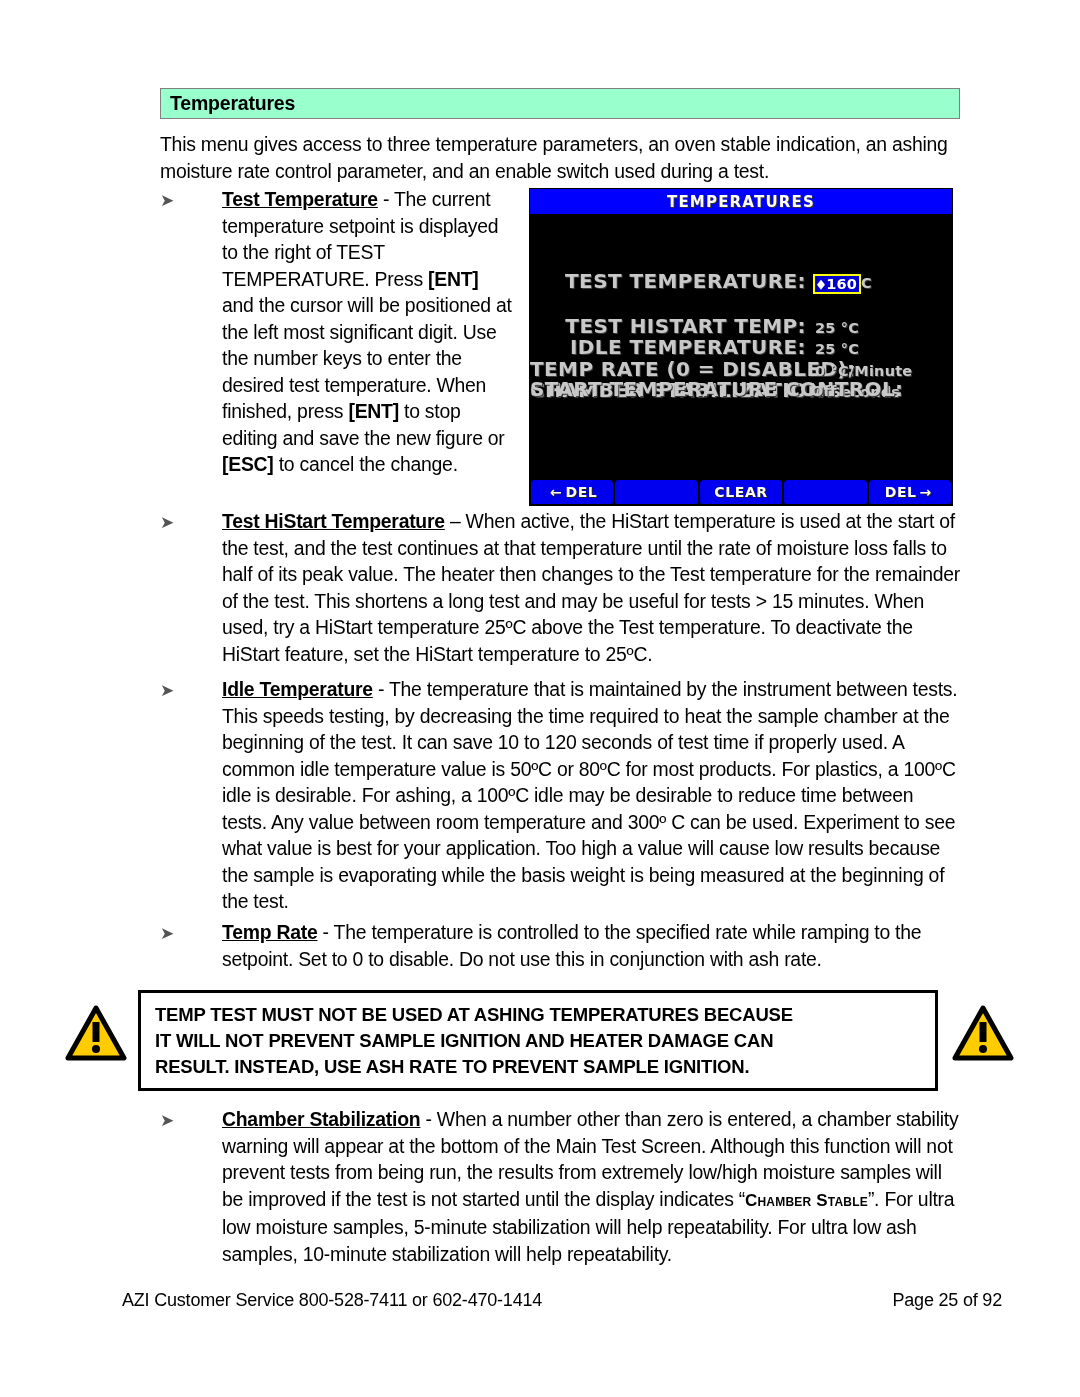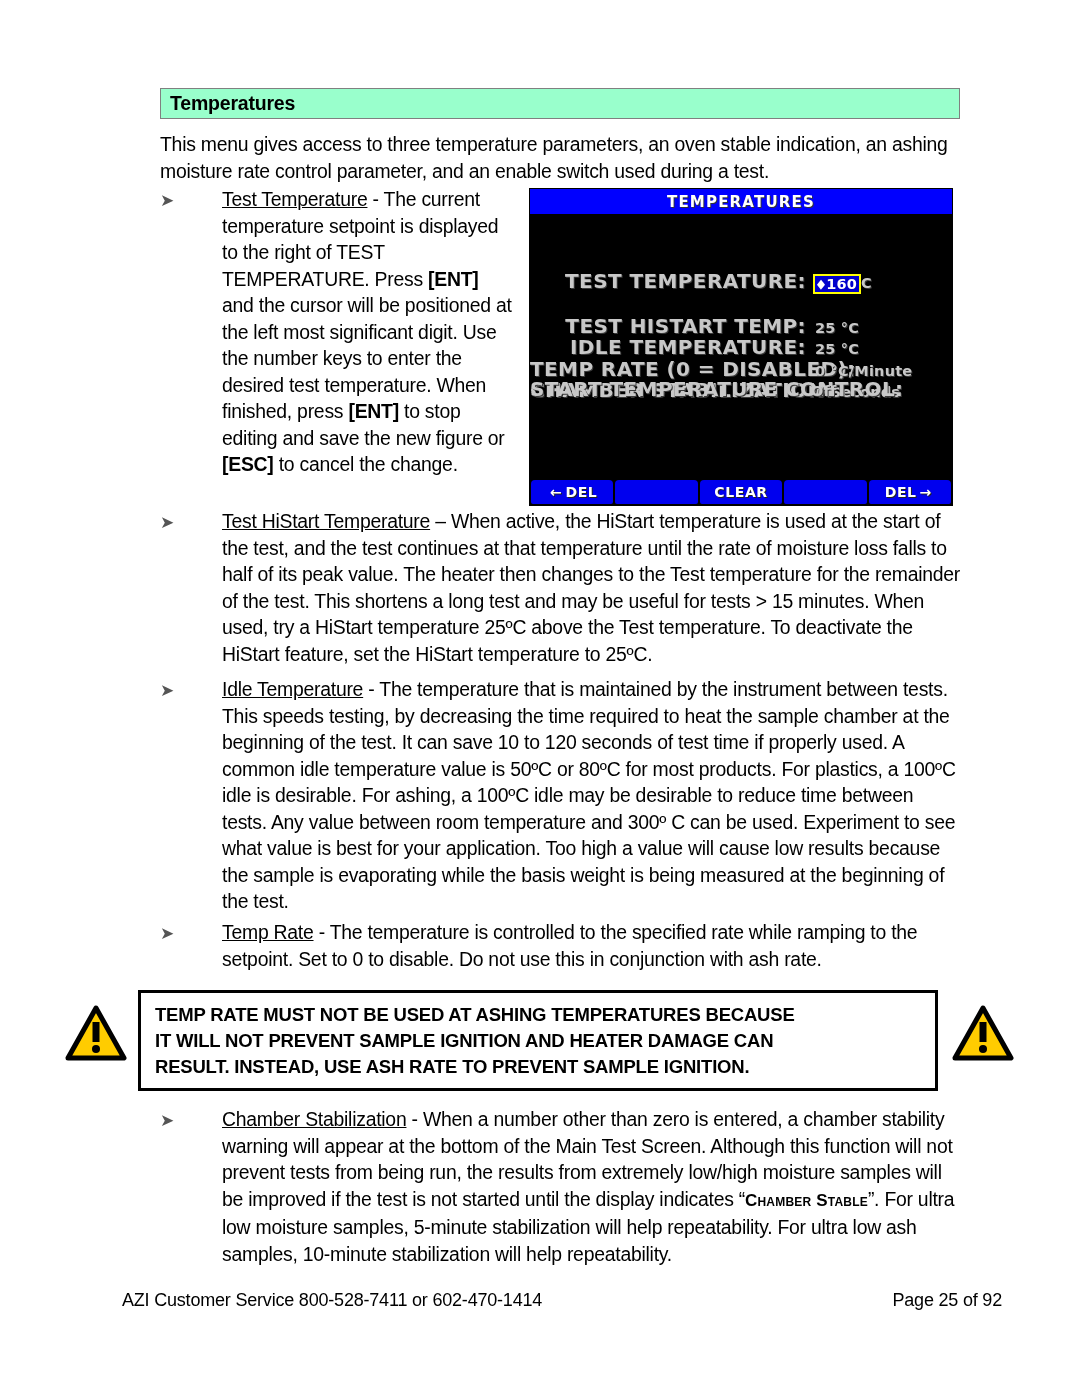--- a/index.html
+++ b/index.html
@@ -70,21 +70,21 @@
     font-size: 17px;
     color: #555;
     font-family: "DejaVu Sans", sans-serif;
   }
   .bullet .btext {
     display: block;
     padding-left: 62px;
     text-indent: -0px;
   }
   .bullet b {
-    font-weight: normal;
+    font-weight: bold;
     text-decoration: underline;
   }
   .nb { font-weight: bold; text-decoration: none; }
   .sc {
     font-variant: small-caps;
     font-weight: bold;
     font-size: 17px;
     letter-spacing: 0.2px;
   }
 
@@ -395,21 +395,21 @@
 
   <div class="warning-wrap">
     <svg class="warn-tri left" viewBox="0 0 62 58">
       <polygon points="31,4 59,54 3,54" fill="#FFCC00" stroke="#000000" stroke-width="5" stroke-linejoin="round"></polygon>
       <rect x="27.5" y="18" width="7" height="20" fill="#000000"></rect>
       <circle cx="31" cy="45" r="4" fill="#000000"></circle>
     </svg>
 
     <div class="warning-box">
       <div class="warning-text">
-        <span class="wline">TEMP RATE MUST NOT BE USED AT ASHING TEMPERATURES BECAUSE</span>
+        <span class="wline">TEMP TEST MUST NOT BE USED AT ASHING TEMPERATURES BECAUSE</span>
         <span class="wline">IT WILL NOT PREVENT SAMPLE IGNITION AND HEATER DAMAGE CAN</span>
         <span class="wline">RESULT.  INSTEAD, USE ASH RATE TO PREVENT SAMPLE IGNITION.</span>
       </div>
     </div>
 
     <svg class="warn-tri right" viewBox="0 0 62 58">
       <polygon points="31,4 59,54 3,54" fill="#FFCC00" stroke="#000000" stroke-width="5" stroke-linejoin="round"></polygon>
       <rect x="27.5" y="18" width="7" height="20" fill="#000000"></rect>
       <circle cx="31" cy="45" r="4" fill="#000000"></circle>
     </svg>

